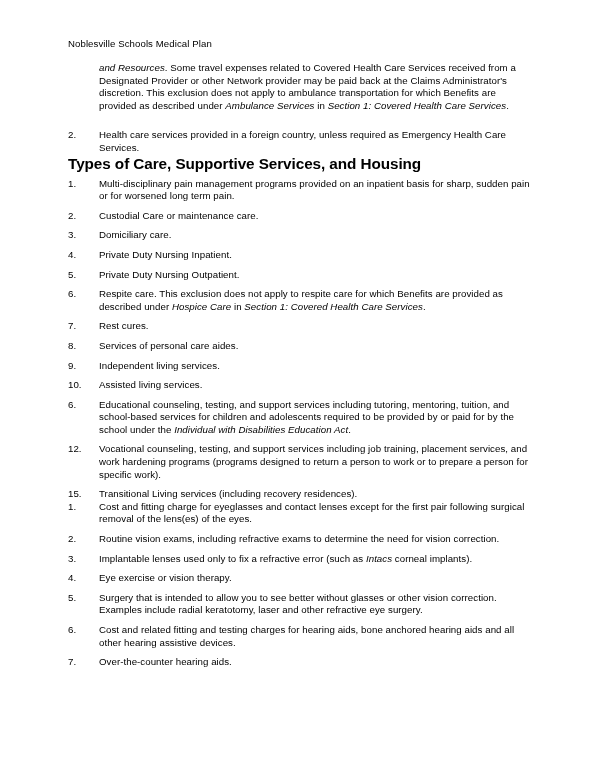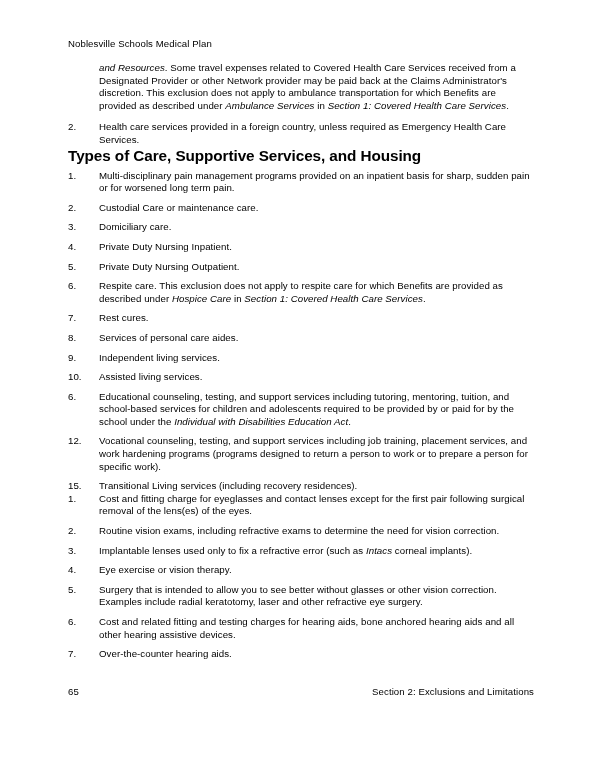--- a/index.html
+++ b/index.html
@@ -75,21 +75,21 @@
     text-align: left;
     font-size: 9.7px;
     line-height: 12.6px;
   }
   
   .cont-para {
     padding-left: 31px;
     font-size: 9.7px;
     line-height: 12.6px;
     letter-spacing: 0.005em;
-    margin: 0 0 9px 0;
+    margin: 0 0 17px 0;
   }
   em, .i { font-style: italic; }
   
   .footer {
     position: absolute;
     left: 68px;
     top: 685px;
     width: 466px;
     display: flex;
     justify-content: space-between;
@@ -207,18 +207,14 @@
         <span>Cost and related fitting and testing charges for hearing aids, bone anchored hearing aids and all other hearing assistive devices.</span>
       </li>
       <li class="num-item">
         <span class="marker">7.</span>
         <span>Over-the-counter hearing aids.</span>
       </li>
     </ol>
 
   </div>
 
-  <div class="footer">
-    <span class="footer-page">65</span>
-    <span class="footer-section">Section 2: Exclusions and Limitations</span>
-  </div>
 
 </div>
 
 </body></html>

